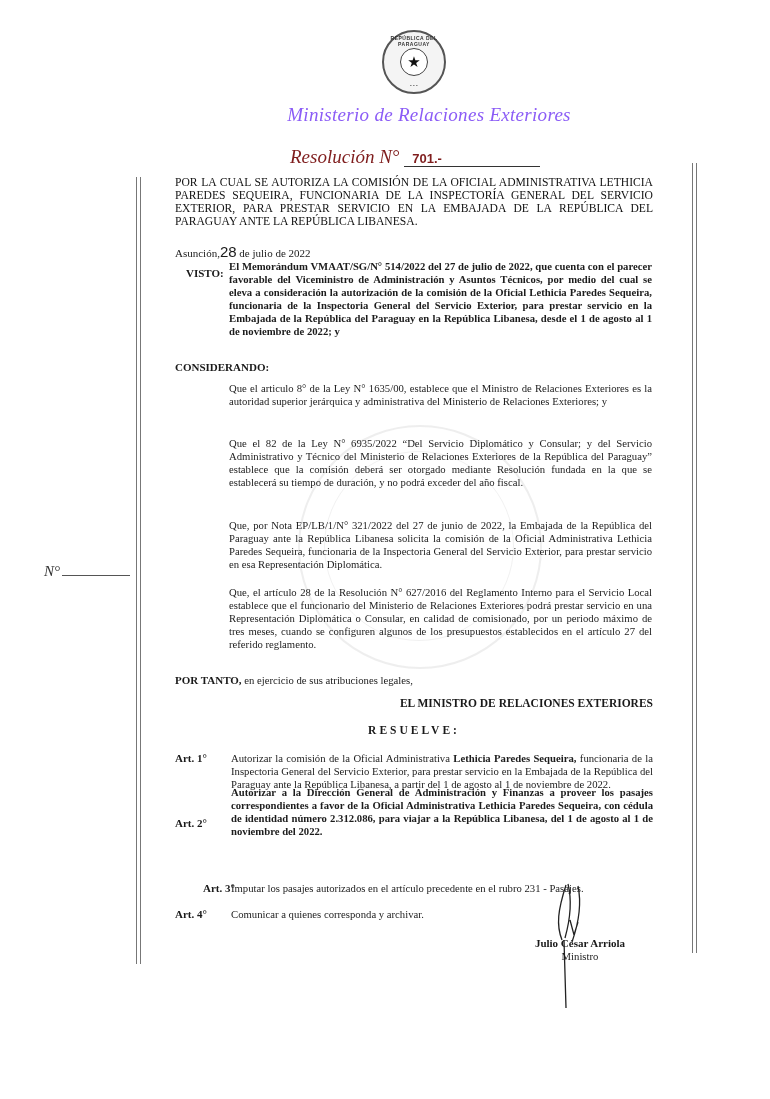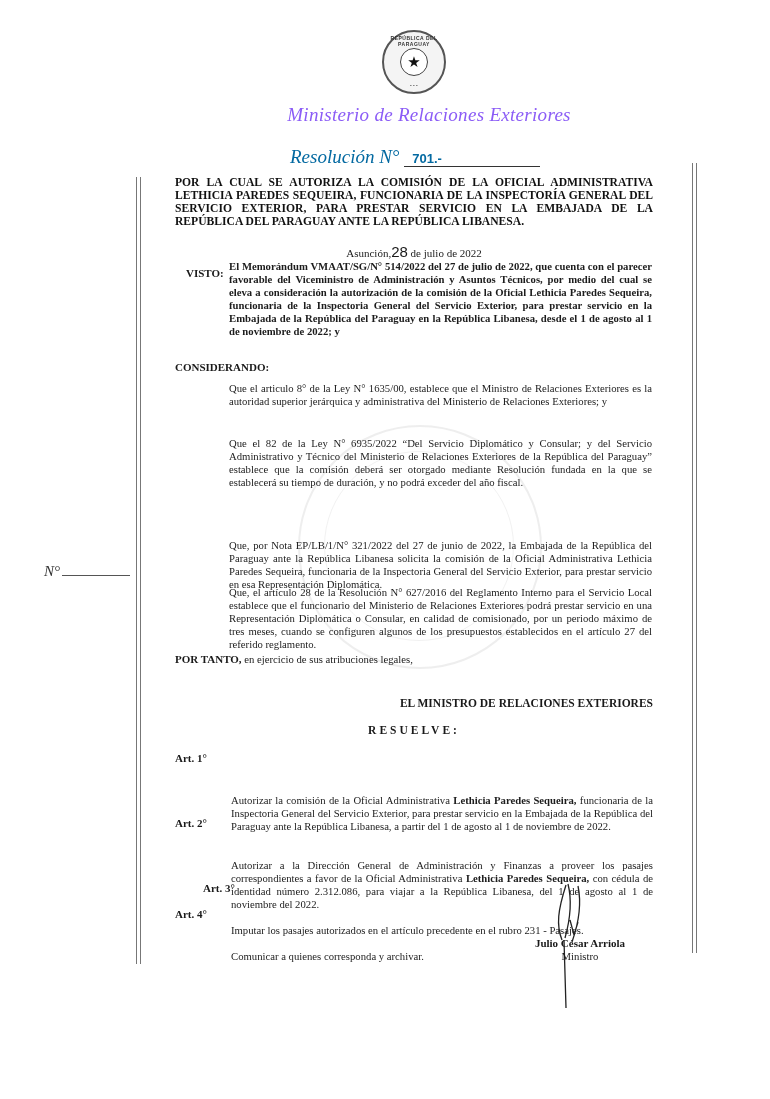--- a/index.html
+++ b/index.html
@@ -22,54 +22,54 @@
     font-family: "Liberation Sans", sans-serif; letter-spacing: 0.5px; color: #333; font-weight: bold;
   }
   .seal .stars { position: absolute; left: 0; bottom: 4px; width: 60px; text-align: center; font-size: 5px; color: #333; }
   .ministry {
     left: 0; width: 770px; top: 104px; text-align: center;
     font-family: "Liberation Serif", serif; font-style: italic; font-size: 19px; color: #8b5cf6;
     letter-spacing: 0.3px;
     margin-left: 44px;
   }
   .reso-line {
-    left: 290px; top: 146px; font-style: italic; font-size: 19px; color: #0369a1;
+    left: 290px; top: 146px; font-style: italic; font-size: 19px; color: #7f1d1d;
   }
   .reso-number {
     display: inline-block; width: 128px; border-bottom: 1px solid #333; font-style: normal;
     font-family: "Liberation Sans", sans-serif; font-size: 13px; font-weight: bold; padding-left: 8px;
     line-height: 14px;
   }
   .vline { width: 5px; border-left: 1.6px solid #777; border-right: 1.6px solid #777; box-sizing: border-box; }
   .vline-left { left: 136px; top: 177px; height: 787px; }
   .vline-right { left: 692px; top: 163px; height: 790px; }
   .margin-no { left: 44px; top: 563px; font-style: italic; font-size: 15px; color: #333; }
   .margin-no .blank { display: inline-block; width: 68px; border-bottom: 1.3px solid #555; margin-left: 2px; }
   .title-block {
-    left: 175px; top: 176px; width: 478px; font-weight: bold; font-size: 11.6px; line-height: 13px;
+    left: 175px; top: 176px; width: 478px; font-weight: normal; font-size: 11.6px; line-height: 13px;
     text-align: justify; text-align-last: left; color: #111;
   }
-  .date { left: 175px; width: 478px; top: 243px; text-align: center; font-size: 11px; }
+  .date { left: 175px; width: 478px; top: 243px; text-align: left; font-size: 11px; }
   .date .day { font-family: "Liberation Sans", sans-serif; font-size: 15px; }
   .para { font-size: 10.7px; line-height: 13px; text-align: justify; color: #1c1c1c; }
   .visto-label { left: 186px; top: 267px; font-weight: bold; font-size: 11px; }
   .visto-text { left: 229px; top: 260px; width: 423px; font-weight: bold; }
   .consid-label { left: 175px; top: 361px; font-weight: bold; font-size: 11px; }
   .consid-1 { left: 229px; top: 382px; width: 423px; }
   .consid-2 { left: 229px; top: 437px; width: 423px; }
-  .consid-3 { left: 229px; top: 519px; width: 423px; margin-top: 20px; }
+  .consid-3 { left: 229px; top: 519px; width: 423px; }
   .consid-4 { left: 229px; top: 586px; width: 423px; }
-  .portanto { left: 175px; top: 653px; font-size: 10.7px; }
+  .portanto { left: 175px; top: 674px; font-size: 10.7px; }
   .portanto b { font-size: 11px; }
   .minister-head { left: 175px; width: 478px; top: 697px; text-align: right; font-weight: bold; font-size: 11.5px; }
   .resuelve { left: 175px; width: 478px; top: 724px; text-align: center; font-weight: bold; font-size: 11.5px; letter-spacing: 3px; }
   .art-label { font-weight: bold; font-size: 11px; left: 175px; }
-  .art-text { left: 231px; width: 422px; margin-top: 42px; }
+  .art-text { left: 231px; width: 422px; }
   .art1-l { top: 752px; } .art1-t { top: 752px; }
-  .art2-l { top: 817px; } .art2-t { top: 817px; }
+  .art2-l { top: 817px; } .art2-t { top: 786px; font-weight: bold; }
   .art3-l { top: 882px; margin-left: 28px; } .art3-t { top: 882px; }
   .art4-l { top: 908px; } .art4-t { top: 908px; }
   .sig-name { left: 500px; width: 160px; top: 937px; text-align: center; font-weight: bold; font-size: 11px; }
   .sig-title { left: 500px; width: 160px; top: 950px; text-align: center; font-size: 10.7px; }
   .signature { left: 548px; top: 880px; width: 50px; height: 130px; }
   .watermark { left: 298px; top: 425px; width: 240px; height: 240px; border-radius: 50%; border: 2px solid rgba(120,120,120,0.13); }
   .watermark::after { content:""; position:absolute; left:24px; top:24px; width:188px; height:188px; border-radius:50%; border:1.5px solid rgba(120,120,120,0.10); }
 </style>
 </head>
 <body>

